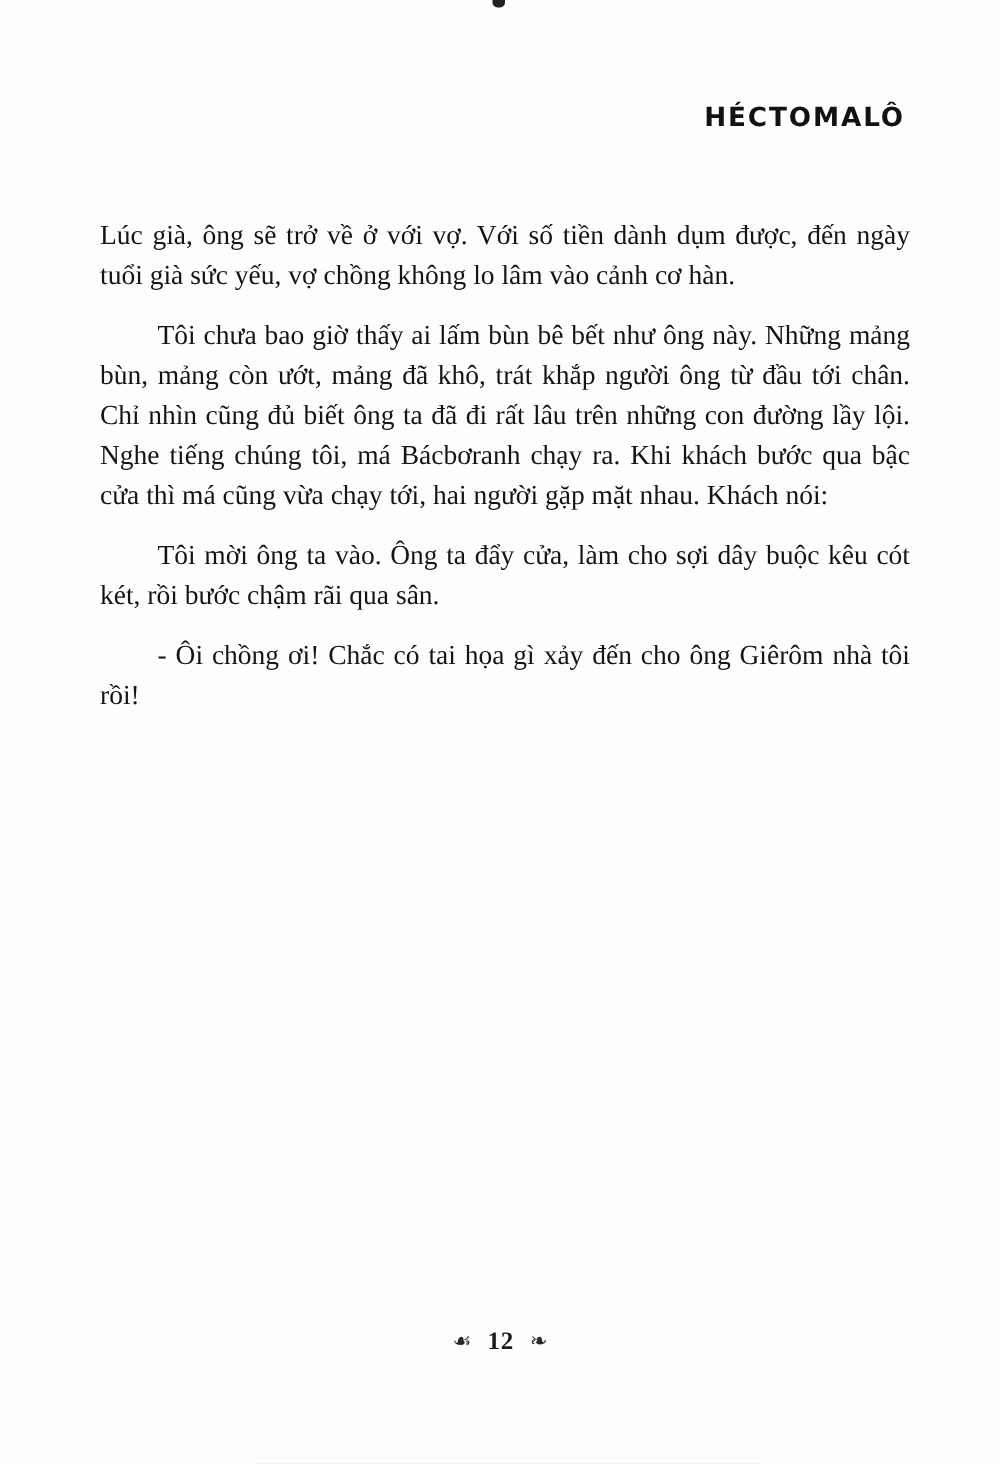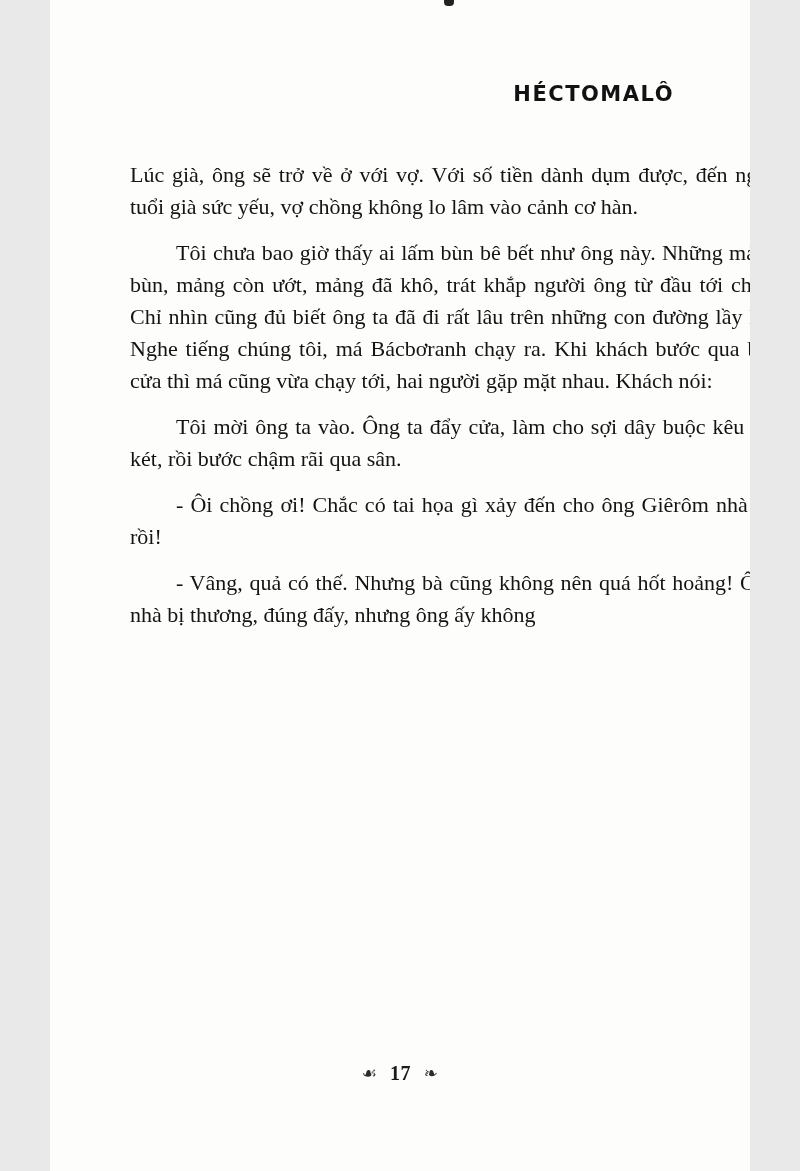--- a/index.html
+++ b/index.html
@@ -2,21 +2,21 @@
 <html><head>
 <meta charset="utf-8">
 <style>
   html, body {
     margin: 0;
     padding: 0;
     background: #e9e9e9;
   }
   .page {
     position: relative;
-    width: 700px;
+    width: 800px;
     height: 1171px;
     margin: 0 auto;
     background: #fdfdfc;
     overflow: hidden;
     color: #141414;
     font-family: "Liberation Serif", serif;
   }
   .scan-mark {
     position: absolute;
     top: 0;
@@ -40,21 +40,21 @@
     position: absolute;
     top: 156px;
     left: 80px;
     width: 648px;
     font-size: 22px;
     line-height: 32px;
     text-align: justify;
     text-justify: inter-word;
   }
   .para {
-    margin: 3px 0 14px 0;
+    margin: 16px 0 14px 0;
   }
   .para.indent {
     text-indent: 46px;
   }
   .page-footer {
     position: absolute;
     top: 1062px;
     left: 0;
     width: 100%;
     text-align: center;
@@ -83,22 +83,21 @@
 
   <div class="scan-mark"></div>
 
   <div class="running-head">HÉCTOMALÔ</div>
 
   <div class="page-body">
     <p class="para">Lúc già, ông sẽ trở về ở với vợ. Với số tiền dành dụm được, đến ngày tuổi già sức yếu, vợ chồng không lo lâm vào cảnh cơ hàn.</p>
     <p class="para indent">Tôi chưa bao giờ thấy ai lấm bùn bê bết như ông này. Những mảng bùn, mảng còn ướt, mảng đã khô, trát khắp người ông từ đầu tới chân. Chỉ nhìn cũng đủ biết ông ta đã đi rất lâu trên những con đường lầy lội. Nghe tiếng chúng tôi, má Bácbơranh chạy ra. Khi khách bước qua bậc cửa thì má cũng vừa chạy tới, hai người gặp mặt nhau. Khách nói:</p>
     <p class="para indent">Tôi mời ông ta vào. Ông ta đẩy cửa, làm cho sợi dây buộc kêu cót két, rồi bước chậm rãi qua sân.</p>
     <p class="para indent">- Ôi chồng ơi! Chắc có tai họa gì xảy đến cho ông Giêrôm nhà tôi rồi!</p>
-    <p class="para indent">- Vâng, quả có thế. Nhưng bà cũng không nên quá hốt hoảng! Ông nhà bị thương, đúng đấy, nhưng ông ấy không</p>
   </div>
 
   <div class="page-footer">
     <span class="ornament">☙</span>
-    <span class="pagenum">17</span>
+    <span class="pagenum">12</span>
     <span class="ornament">❧</span>
   </div>
 
 </div>
 
 </body></html>

